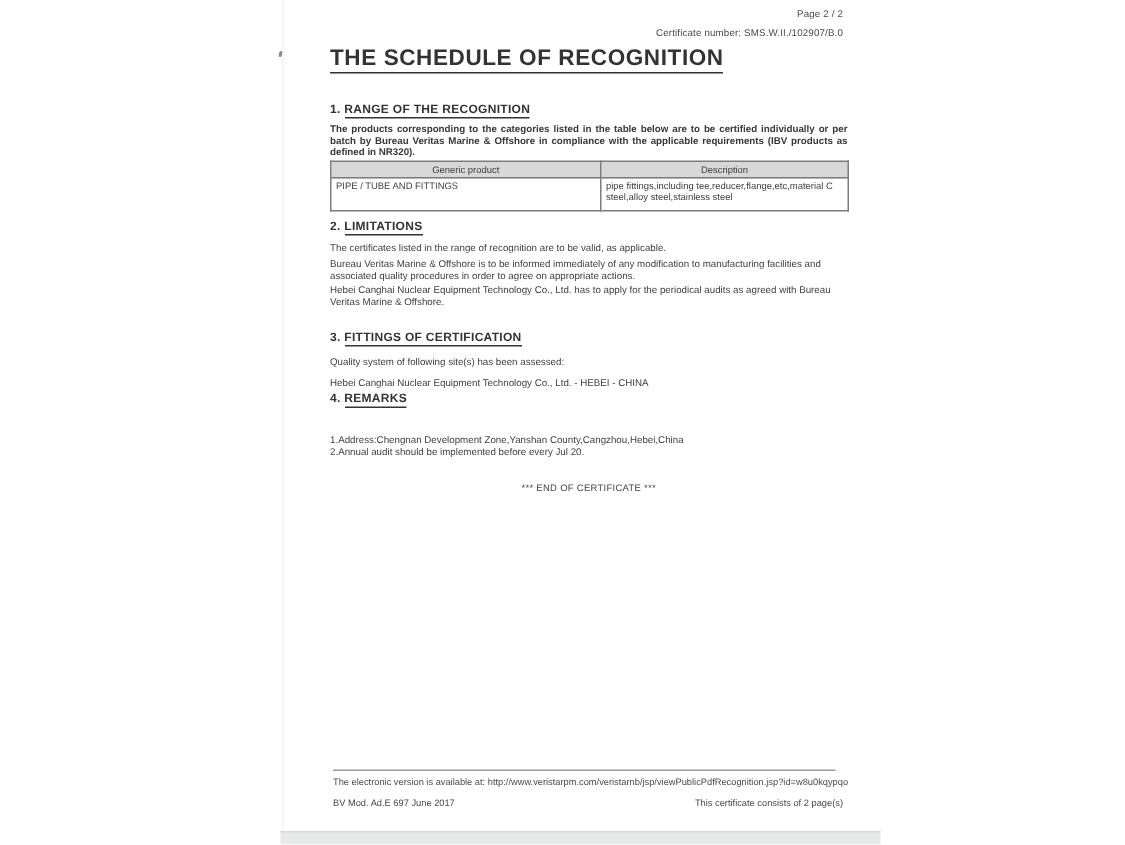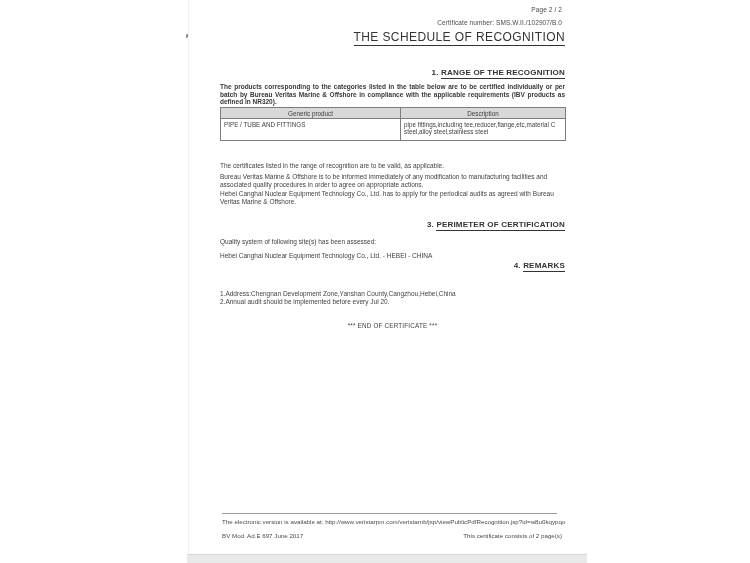--- a/index.html
+++ b/index.html
@@ -3,25 +3,25 @@
 <meta charset="utf-8">
 <style>
   html,body{margin:0;padding:0;background:#ffffff;}
   .canvas{
     position:relative;width:750px;height:563px;background:#ffffff;overflow:hidden;
     font-family:"Liberation Sans","DejaVu Sans",sans-serif;color:#3f3f3f;
   }
   .abs{position:absolute;}
   .small-meta{font-size:6.5px;color:#4a4a4a;letter-spacing:0.1px;}
   .doc-title{
-    left:220px;top:30px;width:345px;text-align:right;
-    font-size:12px;font-weight:normal;color:#333;letter-spacing:0.4px;
+    left:220px;top:30px;width:345px;text-align:left;
+    font-size:15px;font-weight:bold;color:#333;letter-spacing:0.4px;
   }
   .doc-title .underlined{border-bottom:1.6px solid #333;padding-bottom:1px;}
-  .sec-heading{font-size:8px;font-weight:bold;color:#333;letter-spacing:0.2px;text-align:right;}
+  .sec-heading{font-size:8px;font-weight:bold;color:#333;letter-spacing:0.2px;}
   .sec-heading .underlined{border-bottom:1.2px solid #333;padding-bottom:0.5px;}
   .body-text{font-size:6.5px;line-height:7.6px;color:#3f3f3f;}
   .bold-just{font-weight:bold;text-align:justify;color:#383838;}
   .col{left:220px;width:345px;}
   table.rec{border-collapse:collapse;width:345px;table-layout:fixed;font-size:6.3px;}
   table.rec th,table.rec td{border:1px solid #7d7d7d;}
   table.rec th{
     background:#d8d8d8;font-weight:normal;color:#3d3d3d;
     padding:1.5px 2px;text-align:center;
   }
@@ -71,27 +71,31 @@
       </thead>
       <tbody>
         <tr>
           <td>PIPE / TUBE AND FITTINGS</td>
           <td>pipe fittings,including tee,reducer,flange,etc,material C steel,alloy steel,stainless steel</td>
         </tr>
       </tbody>
     </table>
   </div>
 
+  <div class="abs sec-heading col" style="top:146px;">
+    <span>2.</span>
+    <span class="underlined">LIMITATIONS</span>
+  </div>
   <div class="abs body-text col" style="top:162px;">The certificates listed in the range of recognition are to be valid, as applicable.</div>
   <div class="abs body-text col" style="top:173px;">Bureau Veritas Marine &amp; Offshore is to be informed immediately of any modification to manufacturing facilities and associated quality procedures in order to agree on appropriate actions.</div>
   <div class="abs body-text col" style="top:190px;">Hebei Canghai Nuclear Equipment Technology Co., Ltd. has to apply for the periodical audits as agreed with Bureau Veritas Marine &amp; Offshore.</div>
 
   <div class="abs sec-heading col" style="top:220px;">
     <span>3.</span>
-    <span class="underlined">PERIMETER OF CERTIFICATION</span>
+    <span class="underlined">FITTINGS OF CERTIFICATION</span>
   </div>
   <div class="abs body-text col" style="top:238px;">Quality system of following site(s) has been assessed:</div>
   <div class="abs body-text col" style="top:252px;">Hebei Canghai Nuclear Equipment Technology Co., Ltd. - HEBEI - CHINA</div>
 
   <div class="abs sec-heading col" style="top:261px;">
     <span>4.</span>
     <span class="underlined">REMARKS</span>
   </div>
   <div class="abs body-text col" style="top:290px;">1.Address:Chengnan Development Zone,Yanshan County,Cangzhou,Hebei,China</div>
   <div class="abs body-text col" style="top:297.5px;">2.Annual audit should be implemented before every Jul 20.</div>

